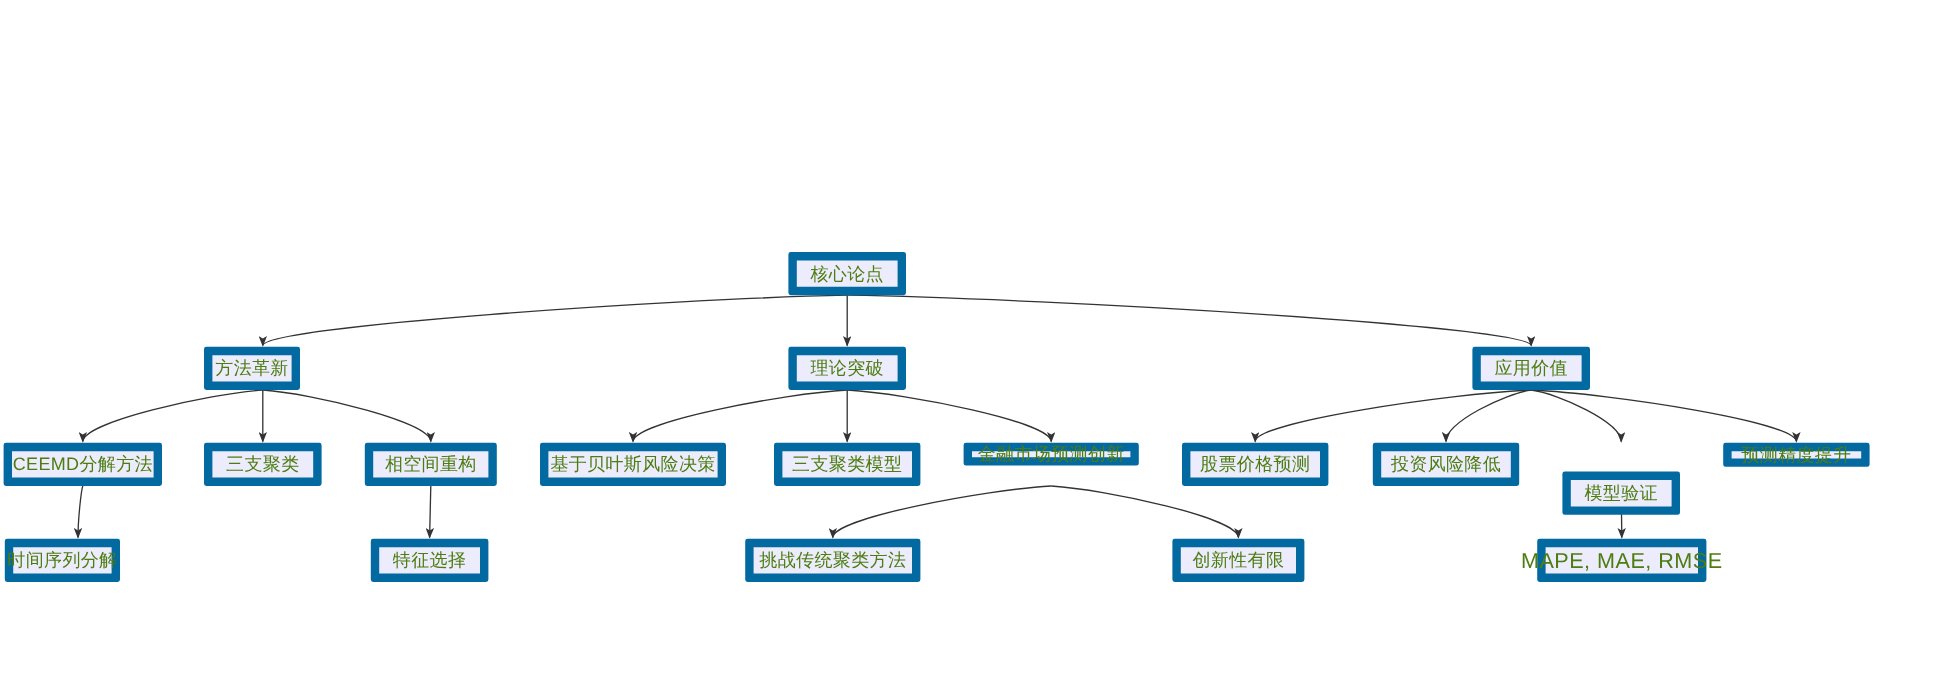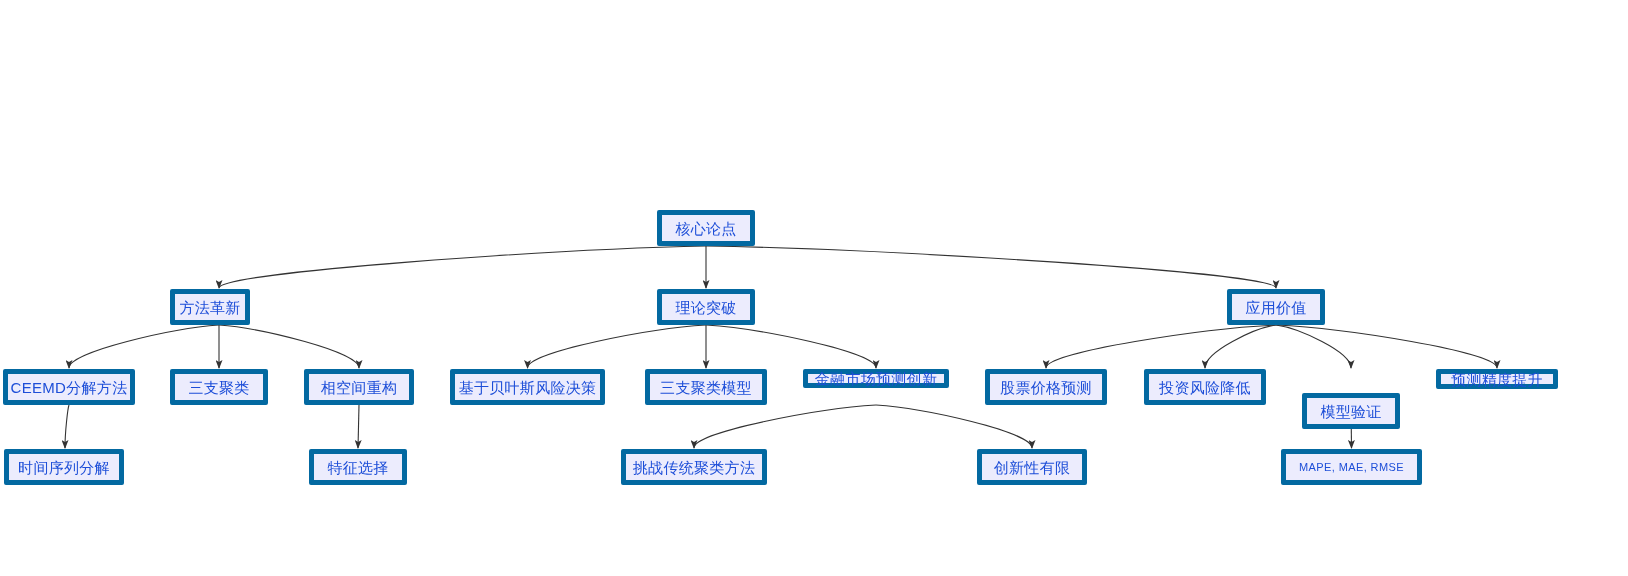--- a/index.html
+++ b/index.html
@@ -31,37 +31,37 @@
   }
   .edge-path {
     fill: none;
     stroke: #333333;
     stroke-width: 1.1px;
   }
   .node {
     position: absolute;
     box-sizing: border-box;
     background: #ececfd;
-    border: 5px solid #0369a1;
+    border: 7px solid #0369a1;
     border-radius: 2px;
     display: flex;
     align-items: center;
     justify-content: center;
-    color: #1d4ed8;
+    color: #4d7c0f;
     font-size: 15px;
     line-height: 1;
     white-space: nowrap;
     letter-spacing: 0.3px;
   }
   .node-label {
     display: block;
     padding: 0 2px;
   }
   .node.latin .node-label {
-    font-size: 11px;
+    font-size: 18px;
     letter-spacing: 0.4px;
   }
 </style>
 </head>
 <body>
 
 <div id="diagram-root">
   <svg id="edges-layer" viewBox="0 0 1628 576">
     <defs>
       <marker id="arrowhead" markerWidth="9" markerHeight="7" refX="8" refY="3.5" orient="auto" markerUnits="userSpaceOnUse">
@@ -125,21 +125,21 @@
       </div>
       <div class="node" style="left: 1144px; top: 369px; width: 122px; height: 36px; text-align: right;">
         <span class="node-label">投资风险降低</span>
       </div>
       <div class="node" style="left: 1302px; top: 369px; width: 98px; height: 36px; margin-top: 24px;">
         <span class="node-label">模型验证</span>
       </div>
       <div class="node" style="left: 1436px; top: 369px; width: 122px; height: 20px;">
         <span class="node-label">预测精度提升</span>
       </div>
-      <div class="node" style="left: 4px; top: 449px; width: 120px; height: 36px;">
+      <div class="node" style="left: 4px; top: 449px; width: 96px; height: 36px;">
         <span class="node-label">时间序列分解</span>
       </div>
       <div class="node" style="left: 309px; top: 449px; width: 98px; height: 36px; text-align: right;">
         <span class="node-label">特征选择</span>
       </div>
       <div class="node" style="left: 621px; top: 449px; width: 146px; height: 36px;">
         <span class="node-label">挑战传统聚类方法</span>
       </div>
       <div class="node" style="left: 977px; top: 449px; width: 110px; height: 36px;">
         <span class="node-label">创新性有限</span>

